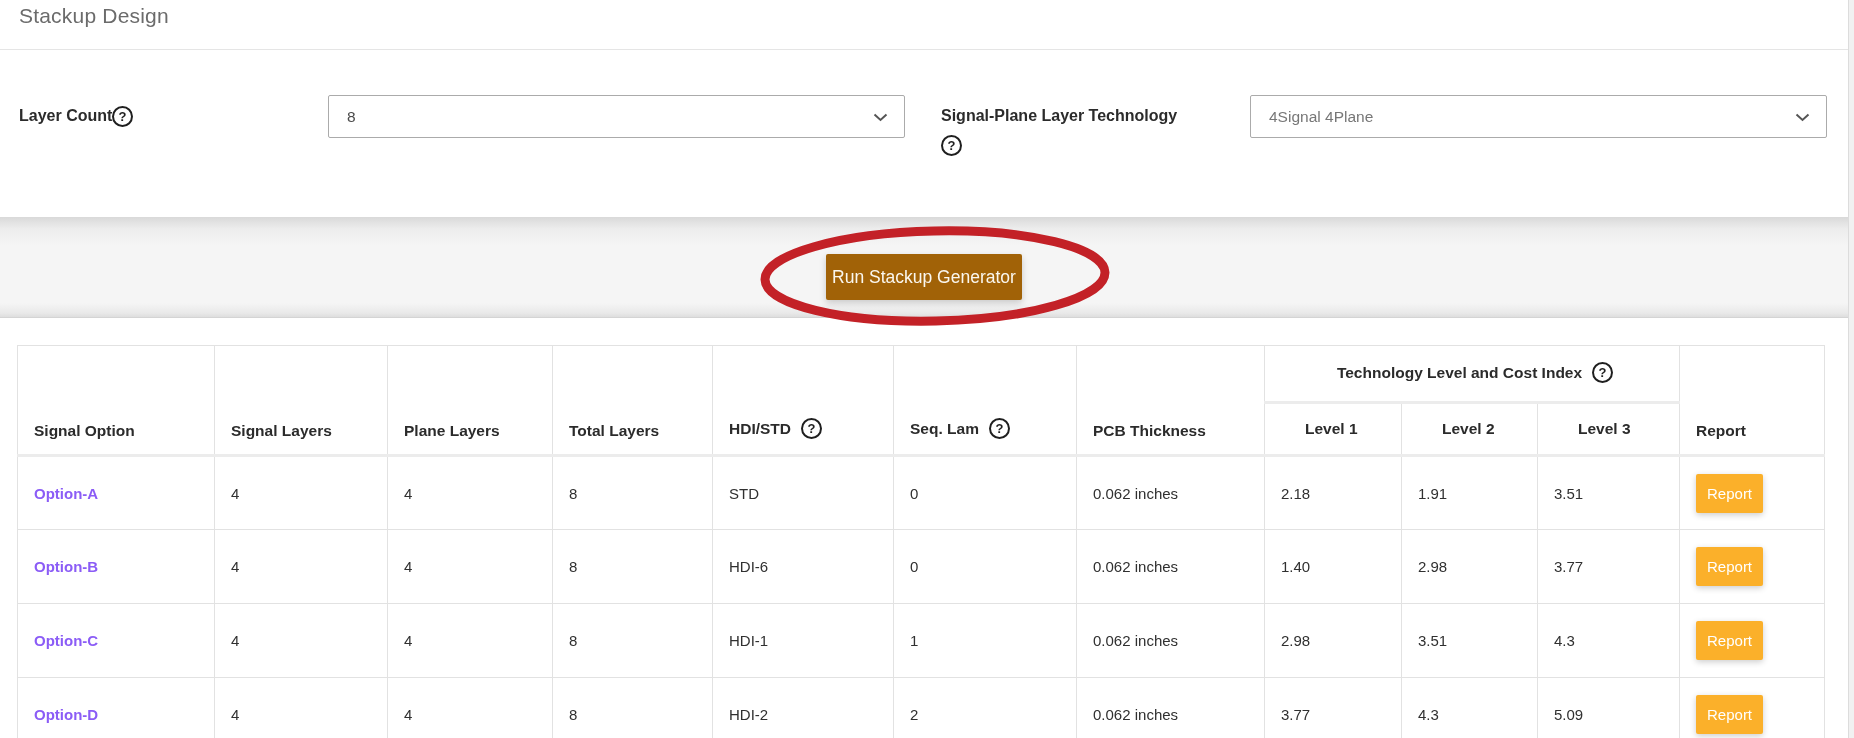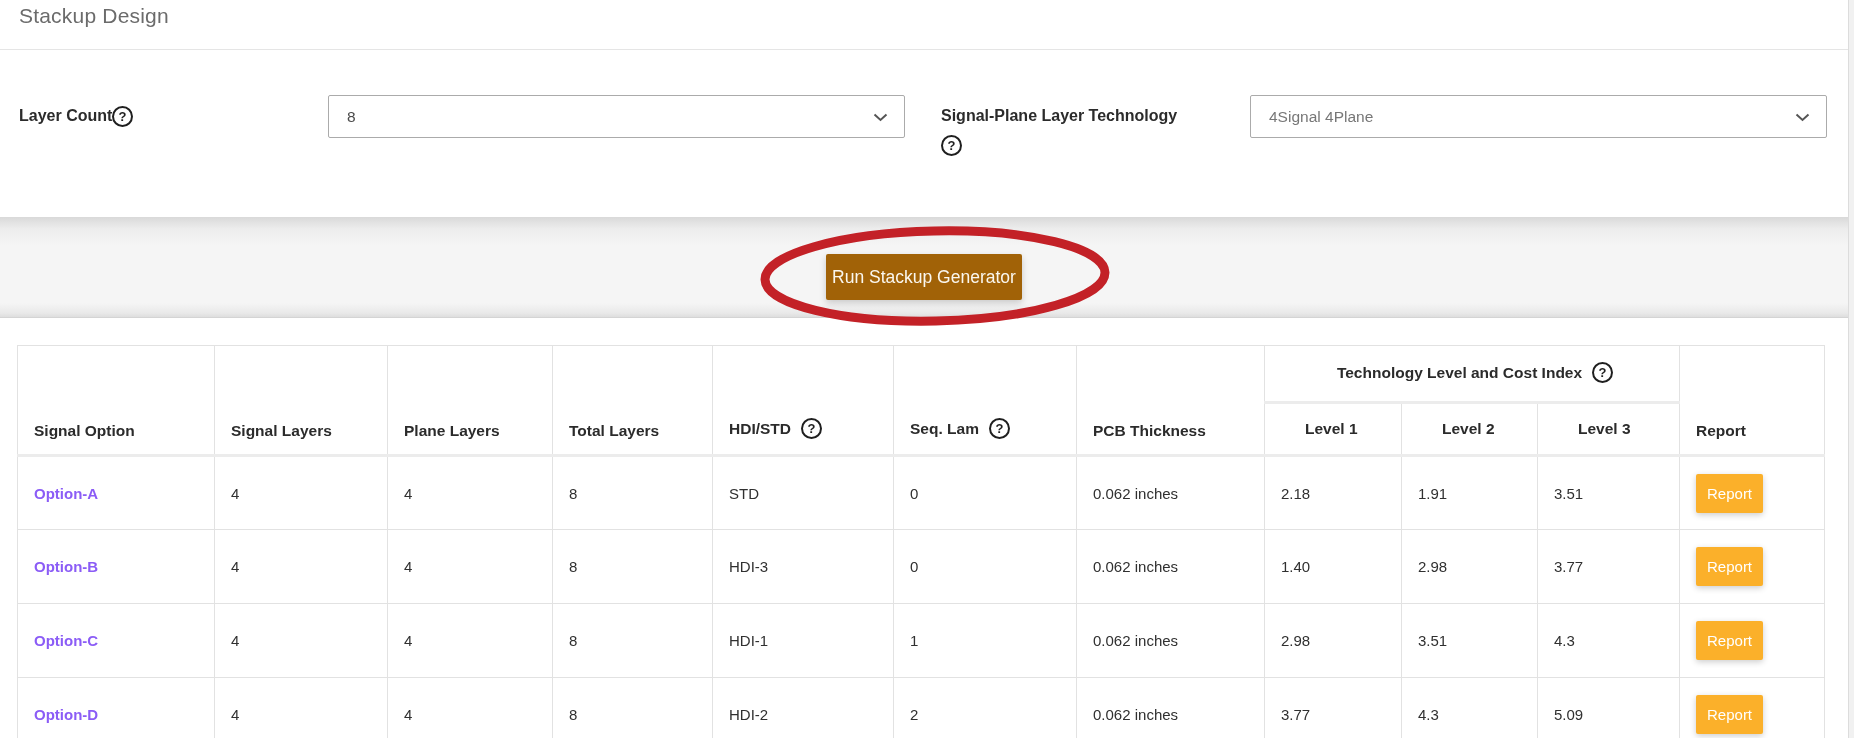--- a/index.html
+++ b/index.html
@@ -149,21 +149,21 @@
           <td>3.51</td>
           <td>
               <button class="report-button">Report</button>
             </td>
         </tr>
         <tr>
           <td class="option-cell">Option-B</td>
           <td>4</td>
           <td>4</td>
           <td>8</td>
-          <td>HDI-3</td>
+          <td>HDI-6</td>
           <td>0</td>
           <td>0.062 inches</td>
           <td>1.40</td>
           <td>2.98</td>
           <td>3.77</td>
           <td>
               <button class="report-button">Report</button>
             </td>
         </tr>
         <tr>

